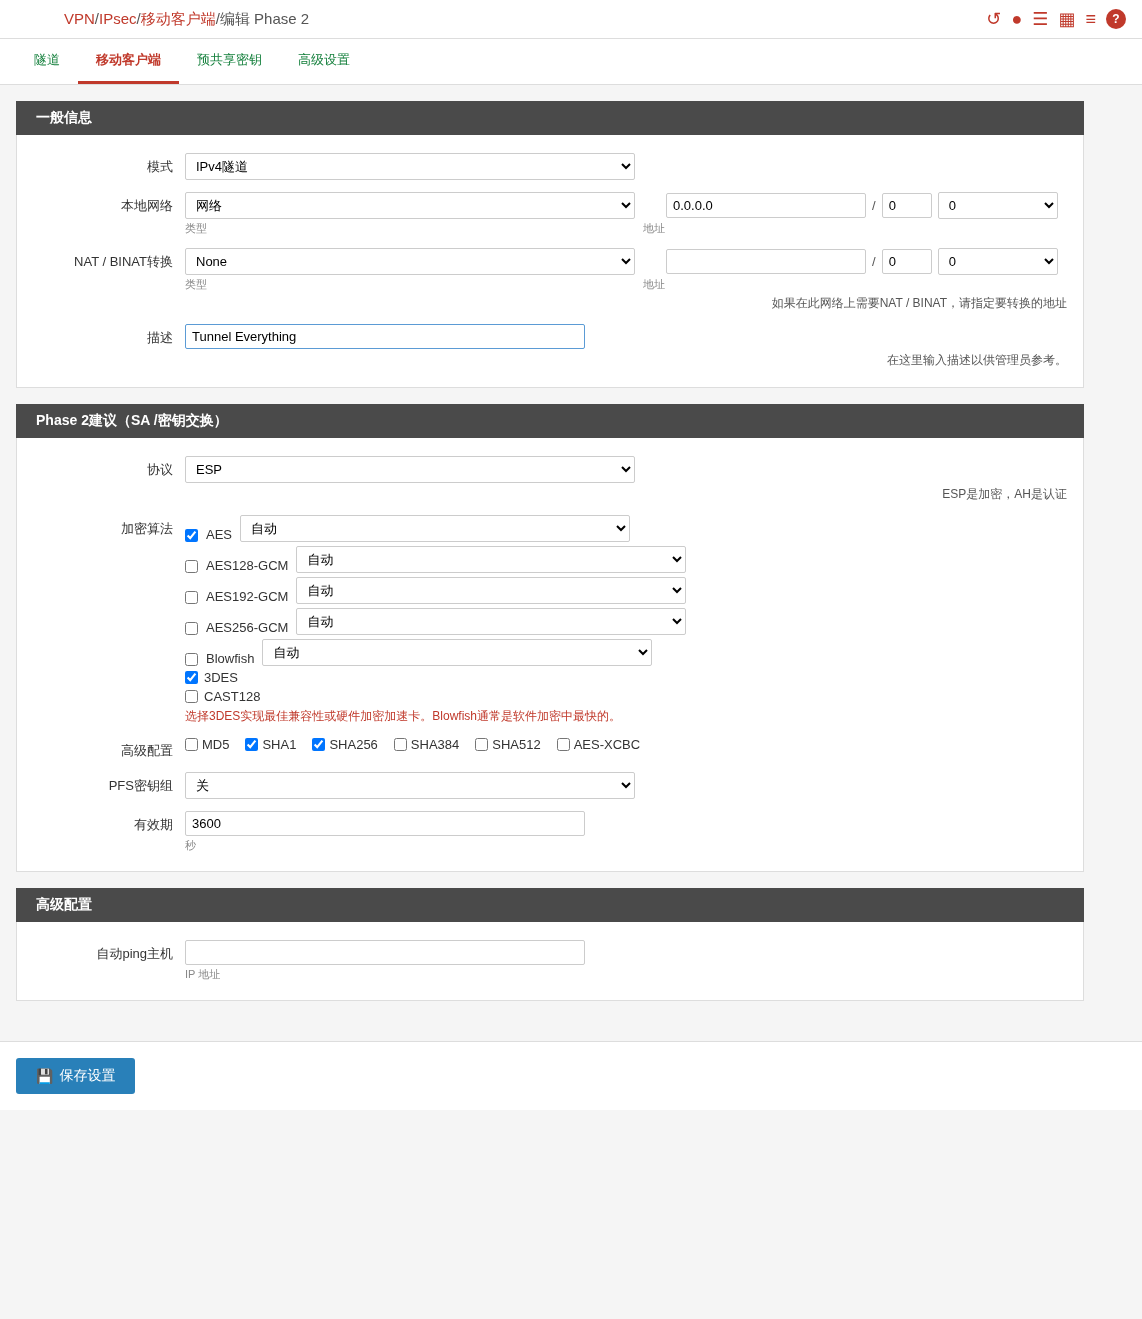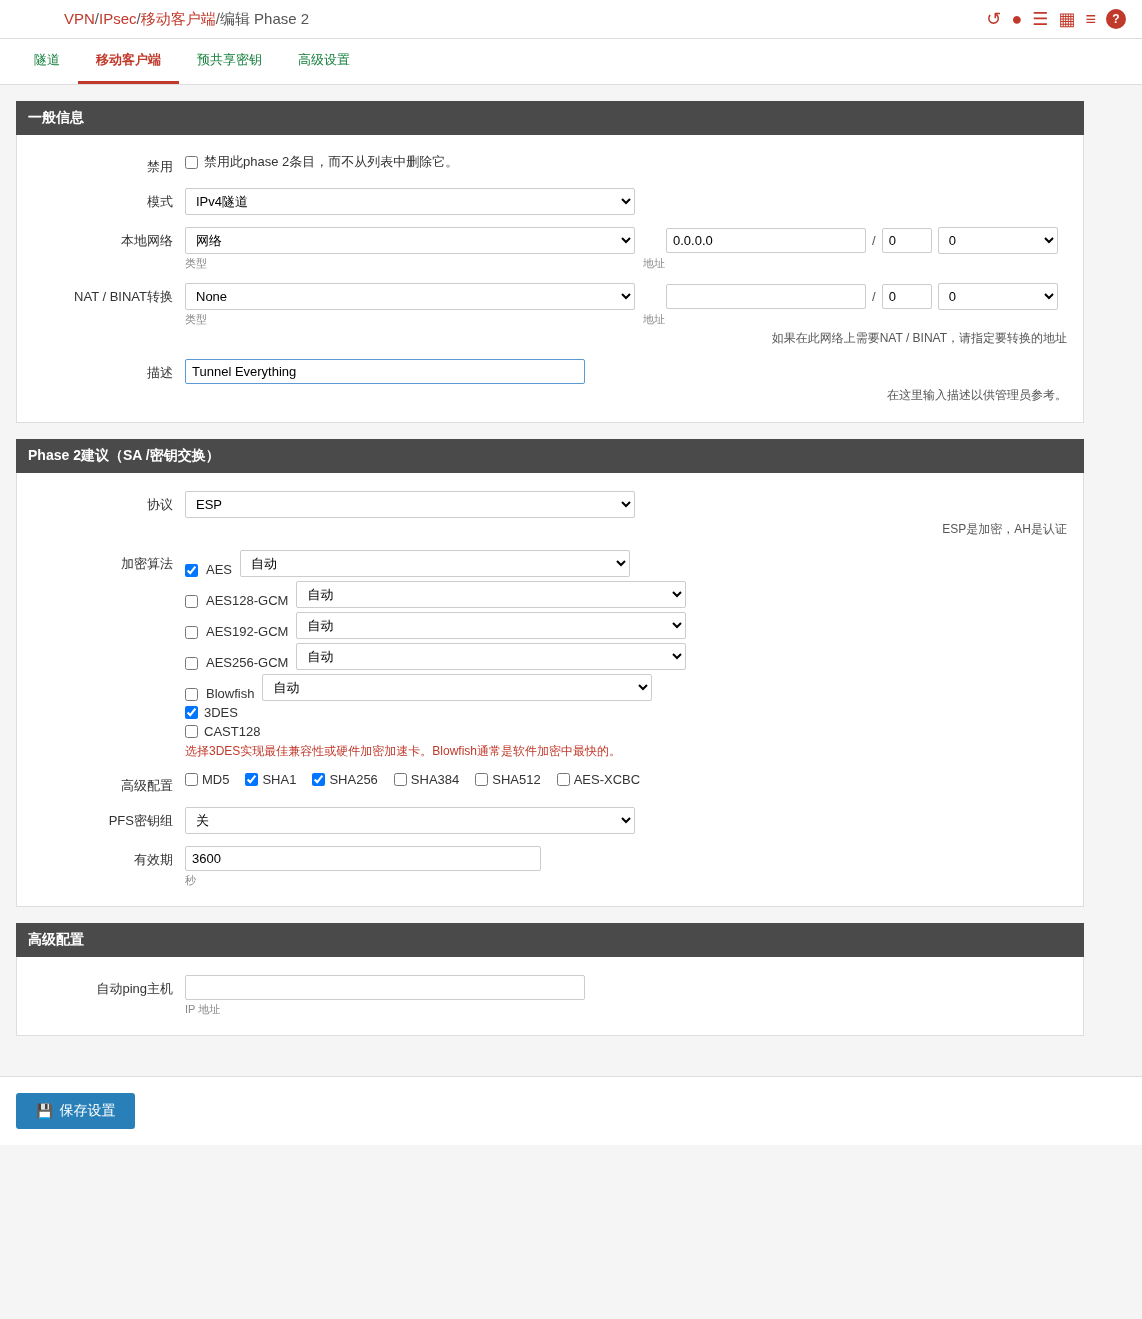--- a/index.html
+++ b/index.html
@@ -38,21 +38,21 @@
       color: #c0392b;
       border-bottom: 3px solid #c0392b;
       font-weight: bold;
     }
 
     .main-content { padding: 16px; max-width: 1100px; }
 
     .section-header {
       background: #4a4a4a;
       color: #fff;
-      padding: 8px 12px;
+      padding: 8px 20px;
       font-size: 14px;
       font-weight: bold;
       margin-bottom: 0;
     }
     .section-body {
       background: #fff;
       border: 1px solid #ddd;
       border-top: none;
       padding: 12px 0;
       margin-bottom: 16px;
@@ -111,21 +111,21 @@
 
     .hash-row { display: flex; align-items: center; gap: 16px; flex-wrap: wrap; }
     .hash-item { display: flex; align-items: center; gap: 4px; }
     .algo-with-select { display: flex; align-items: flex-end; gap: 8px; margin-bottom: 4px; }
     .algo-with-select input[type="checkbox"] { cursor: pointer; }
     .algo-with-select select { width: 390px; }
 
     .help-red { color: #c0392b; font-size: 12px; margin-top: 4px; }
 
     input[type="text"].ping-input { width: 400px; }
-    input[type="text"].lifetime-input { width: 356px; }
+    input[type="text"].lifetime-input { width: 400px; }
 
     .save-btn {
       background: #2980b9;
       color: #fff;
       border: none;
       padding: 9px 20px;
       font-size: 14px;
       cursor: pointer;
       border-radius: 3px;
       display: flex;
@@ -171,29 +171,20 @@
   <a class="tab active">移动客户端</a>
   <a class="tab">预共享密钥</a>
   <a class="tab">高级设置</a>
 </div>
 
 <div class="main-content">
 
   <div class="section-header">一般信息</div>
   <div class="section-body">
 
-    <div class="form-row">
-      <div class="form-label">禁用</div>
-      <div class="form-field">
-        <label class="checkbox-row">
-          <input type="checkbox" style="">
-          <span>禁用此phase 2条目，而不从列表中删除它。</span>
-        </label>
-      </div>
-    </div>
 
     <div class="form-row">
       <div class="form-label">模式</div>
       <div class="form-field">
         <select class="select-full">
           <option>IPv4隧道</option>
           <option>IPv6隧道</option>
           <option>传输</option>
         </select>
       </div>

